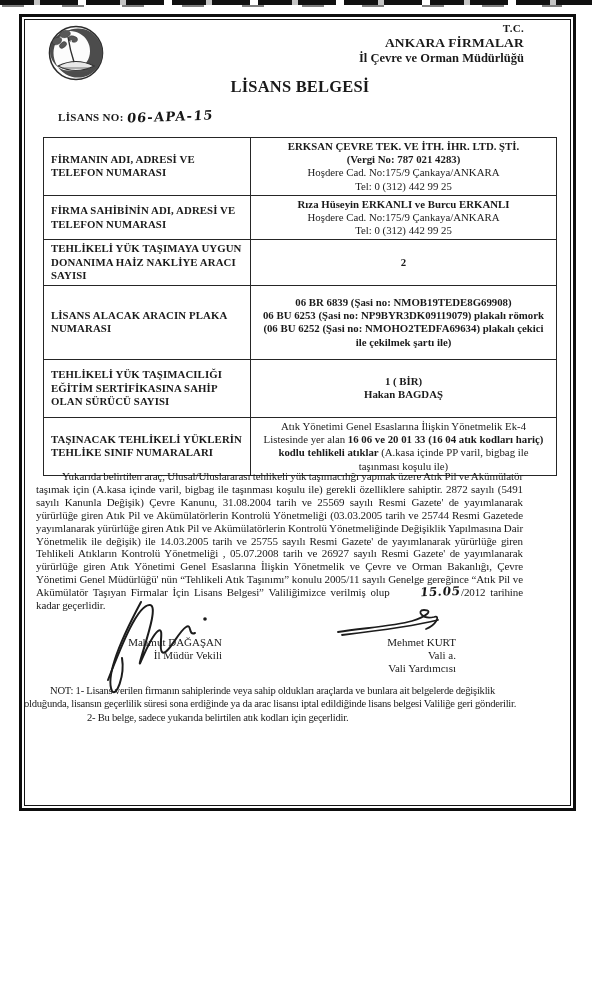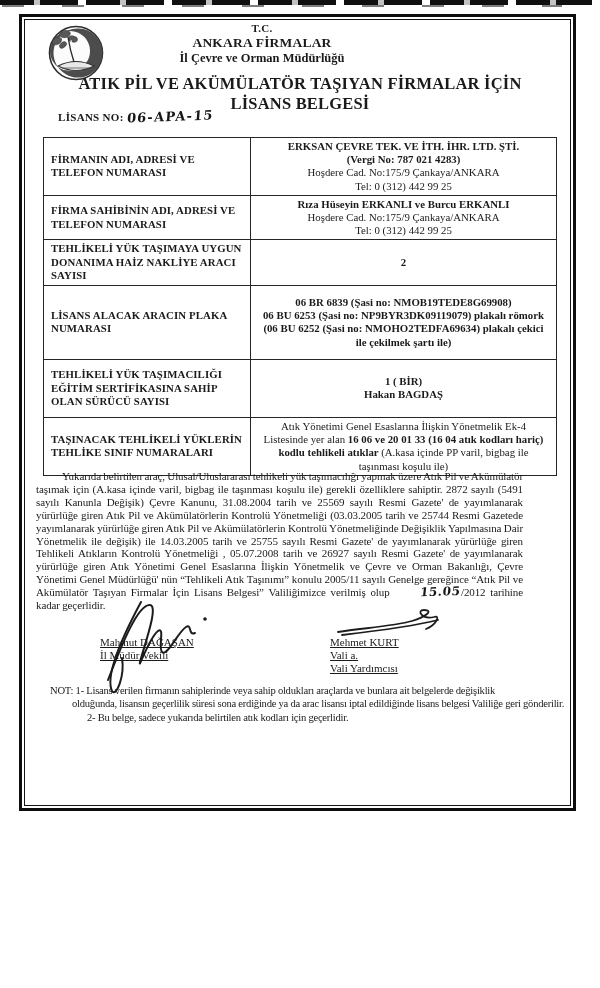--- a/index.html
+++ b/index.html
@@ -24,21 +24,21 @@
   
   .frame-outer{
     left:19px;top:14px;width:557px;height:797px;box-sizing:border-box;
     border:3px solid #0e0e0e;
   }
   .frame-inner{
     position:absolute;inset:2px;border:1.5px solid #141414;
   }
 
   
-  .hdr{left:0;top:22px;width:524px;text-align:center;font-weight:bold;}
+  .hdr{left:0;top:22px;width:524px;text-align:right;font-weight:bold;}
   .hdr .tc{font-size:11px;line-height:13px;letter-spacing:.3px;}
   .hdr .auth{font-size:13.5px;line-height:16px;letter-spacing:.2px;}
   .hdr .dept{font-size:12.5px;line-height:14px;}
   .title{left:30px;top:76px;width:540px;text-align:center;font-weight:bold;
          font-size:16.5px;line-height:16.5px;letter-spacing:.2px;}
   .title .t2{margin-top:3px;}
   .licno{left:58px;top:109px;font-size:11px;font-weight:bold;letter-spacing:.3px;}
   .hand{
     font-family:"DejaVu Serif", serif;font-weight:bold;font-size:13px;
     display:inline-block;transform:rotate(-2deg) skewX(-7deg);
@@ -63,30 +63,30 @@
   .r4{height:74px;} .r5{height:58px;margin-top:12px;} .r6{height:52px;}
 
   
   .para{
     left:36px;top:470px;width:487px;font-size:11px;line-height:12.9px;
     text-align:justify;text-indent:26px;letter-spacing:-0.1px;word-spacing:-0.4px;
   }
   .para .hand{font-size:12px;letter-spacing:.6px;transform:rotate(-2deg) skewX(-8deg);}
 
   
-  .sigblock{text-align:left;font-size:11px;line-height:13px;text-decoration:underline;}
+  .sigblock{text-align:right;font-size:11px;line-height:13px;}
   .sig-left-text{left:100px;top:636px;width:122px;}
   .sig-right-text{left:330px;top:636px;width:126px;}
   .sigsvg{pointer-events:none;}
   .sig-left-svg{left:92px;top:596px;width:130px;height:100px;}
   .sig-right-svg{left:336px;top:606px;width:106px;height:34px;}
 
   
   .notes{left:24px;top:684px;width:444px;font-size:10.6px;line-height:13.4px;letter-spacing:-0.25px;}
-  .note-line{white-space:nowrap;padding-left:48px;}
+  .note-line{white-space:nowrap;}
   .n1{padding-left:26px;}
   .n3{padding-left:32px;margin-left:31px;}
 </style>
 </head>
 <body>
 
 <div class="abs scan-strip"></div>
 <div class="abs scan-strip2"></div>
 
 <div class="abs frame-outer">
@@ -108,21 +108,20 @@
   <path d="M27,16 Q30,27 32,37" stroke="#fafafa" stroke-width="0.9" fill="none"></path>
 </svg>
 
 <div class="abs hdr">
   <div class="tc">T.C.</div>
   <div class="auth">ANKARA FİRMALAR</div>
   <div class="dept">İl Çevre ve Orman Müdürlüğü</div>
 </div>
 
 <div class="abs title">
-  <div>ATIK PİL VE AKÜMÜLATÖR TAŞIYAN FİRMALAR İÇİN</div>
   <div class="t2">LİSANS BELGESİ</div>
 </div>
 
 <div class="abs licno">
   <span>LİSANS NO:</span>
   <span class="hand">06-APA-15</span>
 </div>
 
 <table class="abs info">
   <tbody>

